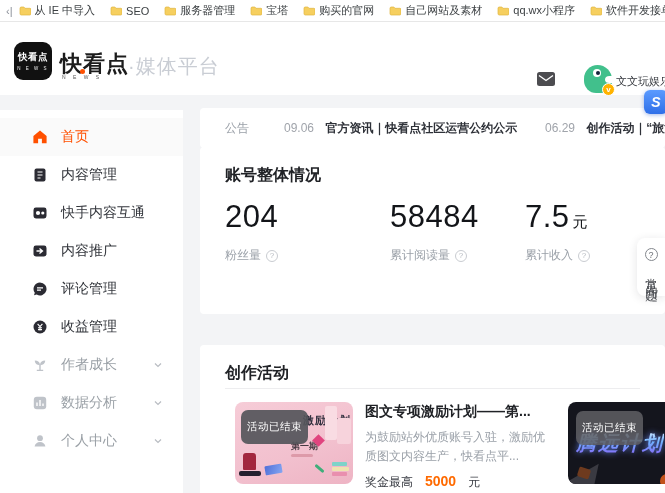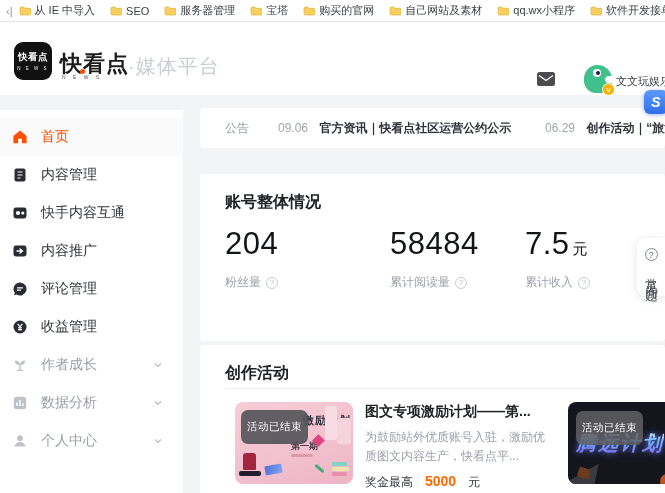--- a/index.html
+++ b/index.html
@@ -52,39 +52,39 @@
     position:absolute; left:644px; top:68px; width:24px; height:24px; border-radius:6px;
     background:linear-gradient(180deg,#5b9bff,#2f6fe8); color:#fff; font-weight:bold; font-style:italic;
     font-size:14px; display:flex; align-items:center; justify-content:center;
     box-shadow:0 1px 4px rgba(30,80,200,.4); z-index:8; cursor:pointer;
   }
 
   
   .page-bg{ position:absolute; left:0; top:95px; width:665px; height:398px; background:#f3f4f6; }
   .sidebar{ position:absolute; left:0; top:110px; width:183px; height:383px; background:#fff; padding-top:8px; }
   .nav-item{
-    height:38px; display:flex; align-items:center; padding:0 16px 0 12px;
+    height:38px; display:flex; align-items:center; padding:0 16px 0 32px;
     font-size:14px; cursor:pointer; position:relative;
   }
   .nav-item .nico{ width:16px; height:16px; margin-right:13px; flex:0 0 auto; }
   .nav-item .chev{ position:absolute; right:20px; }
   .nav-item.active{ color:#ff5000; background:#fafafa; }
   .nav-item.dark{ color:#33363c; }
   .nav-item.gray{ color:#9aa0a6; }
 
   
   .card{ position:absolute; background:#fff; border-radius:4px; }
   .ann-bar{ left:200px; top:108px; width:465px; height:40px; overflow:hidden;text-align:center; }
   .ann-label{ position:absolute; left:25px; top:0; line-height:40px; font-size:12px; color:#9aa0a8; }
   .ann-item{ position:absolute; top:0; line-height:40px; font-size:12px; white-space:nowrap; cursor:pointer; }
   .ann-item .ann-date{ color:#a0a4ab; margin-right:8px; }
   .ann-item .ann-text{ color:#2e3138; font-weight:bold; }
-  .ann-1{ left:78px; } .ann-2{ left:345px; width:130px; overflow:hidden; }
-
-  .acct-card{ left:200px; top:174px; width:465px; height:167px; }
+  .ann-1{ left:84px; } .ann-2{ left:345px; width:130px; overflow:hidden; }
+
+  .acct-card{ left:200px; top:147px; width:465px; height:167px; }
   .card-title{ position:absolute; left:25px; top:18px; font-size:16px; font-weight:bold; color:#202226; }
   .stat{ position:absolute; top:52px; }
   .stat-1{ left:25px; } .stat-2{ left:190px; } .stat-3{ left:325px; }
   .stat-value{ font-size:31px; color:#131519; letter-spacing:.5px; }
   .stat-unit{ font-size:15px; color:#131519; margin-left:3px; }
   .stat-label-row{ margin-top:12px; font-size:12px; color:#9aa0a8; display:flex; align-items:center; gap:5px; }
   .qicon{
     display:inline-flex; align-items:center; justify-content:center;
     width:12px; height:12px; border-radius:50%; border:1px solid #c9ccd1;
     color:#b7bbc1; font-size:8px; cursor:pointer;

